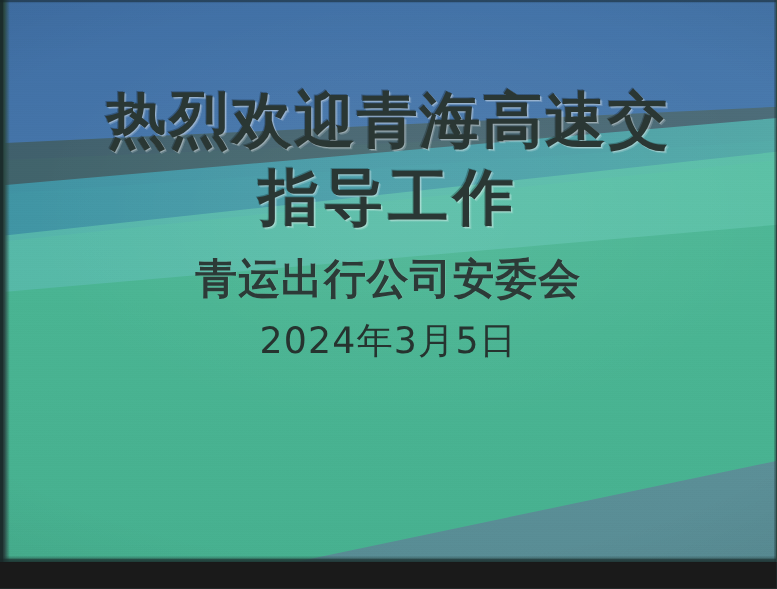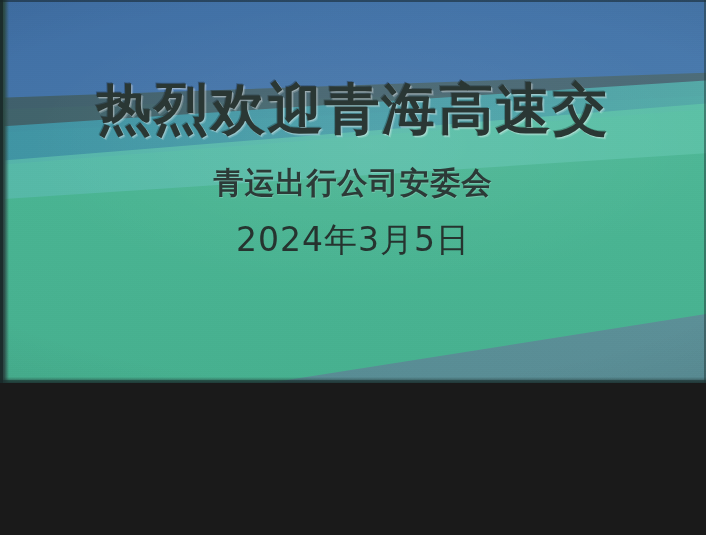--- a/index.html
+++ b/index.html
@@ -9,21 +9,21 @@
     background: #1a1a1a;
   }
   body {
     font-family: "DejaVu Sans", "Liberation Sans", sans-serif;
   }
 
   
   #banner-root {
     position: relative;
     width: 706px;
-    height: 383px;
+    height: 511px;
     overflow: hidden;
     background: #2d3b3a;
   }
 
   
   .board-frame {
     position: absolute;
     inset: 0;
     z-index: 40;
     pointer-events: none;
@@ -139,21 +139,21 @@
       2px 2px 0 rgba(255,255,255,0.18),
       -1px -1px 0 rgba(0,0,0,0.25);
   }
   .headline-line.l3 {
     letter-spacing: 4px;
   }
 
   .org-line {
     font-family: "DejaVu Sans", "Liberation Sans", sans-serif;
     font-weight: bold;
-    font-size: 30px;
+    font-size: 38px;
     line-height: 38px;
     letter-spacing: 1px;
     color: #2c3a37;
     white-space: nowrap;
     text-align: center;
     text-shadow: 0.5px 0.5px 0 rgba(255,255,255,0.20);
   }
   .org-1 { margin-top: 20px; }
   .org-2 { margin-top: 36px; font-size: 31px; }
 
@@ -182,20 +182,21 @@
     <div class="bg-layer bg-mint"></div>
     <div class="bg-layer bg-bottom-wedge"></div>
     <div class="bg-layer bg-vignette"></div>
     <div class="bg-layer bg-noise"></div>
   </div>
 
   <div class="content">
 
     <div class="headline-block">
       <div class="headline-line l1">热烈欢迎青海高速交</div>
+      <div class="headline-line l3">指导工作</div>
     </div>
 
     <div class="org-line org-1">青运出行公司安委会</div>
 
 
     <div class="date-line">2024年3月5日</div>
   </div>
 
   <div class="frame-left-dark"></div>
   <div class="frame-bottom-dark"></div>

